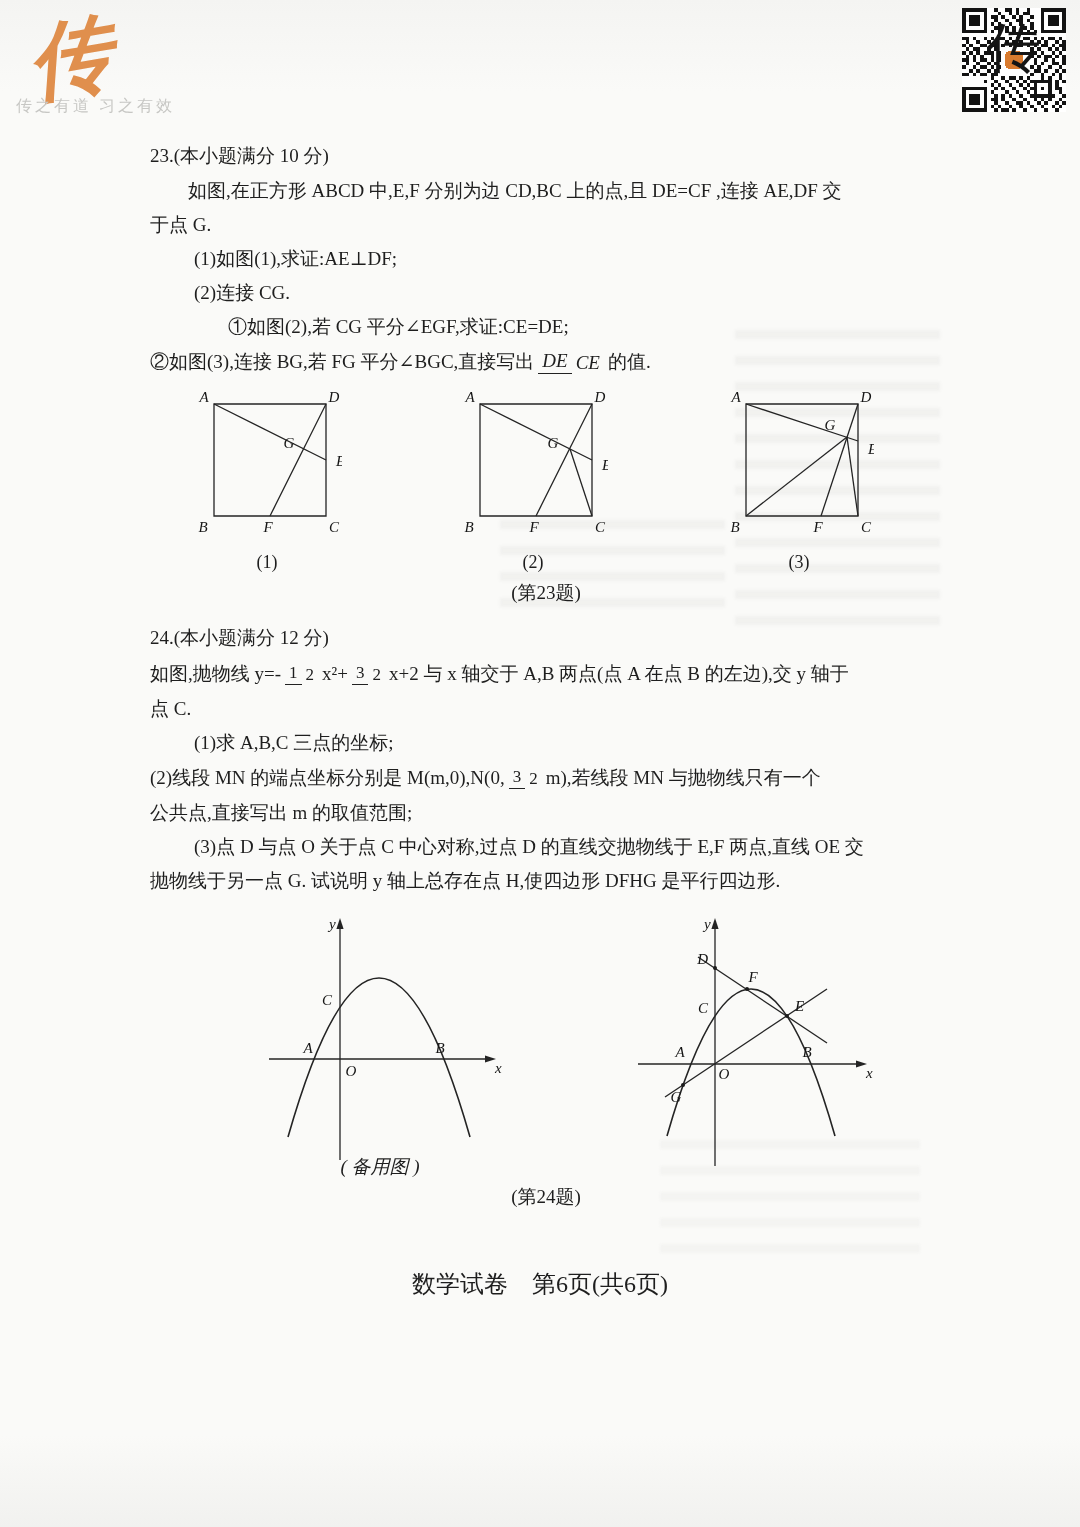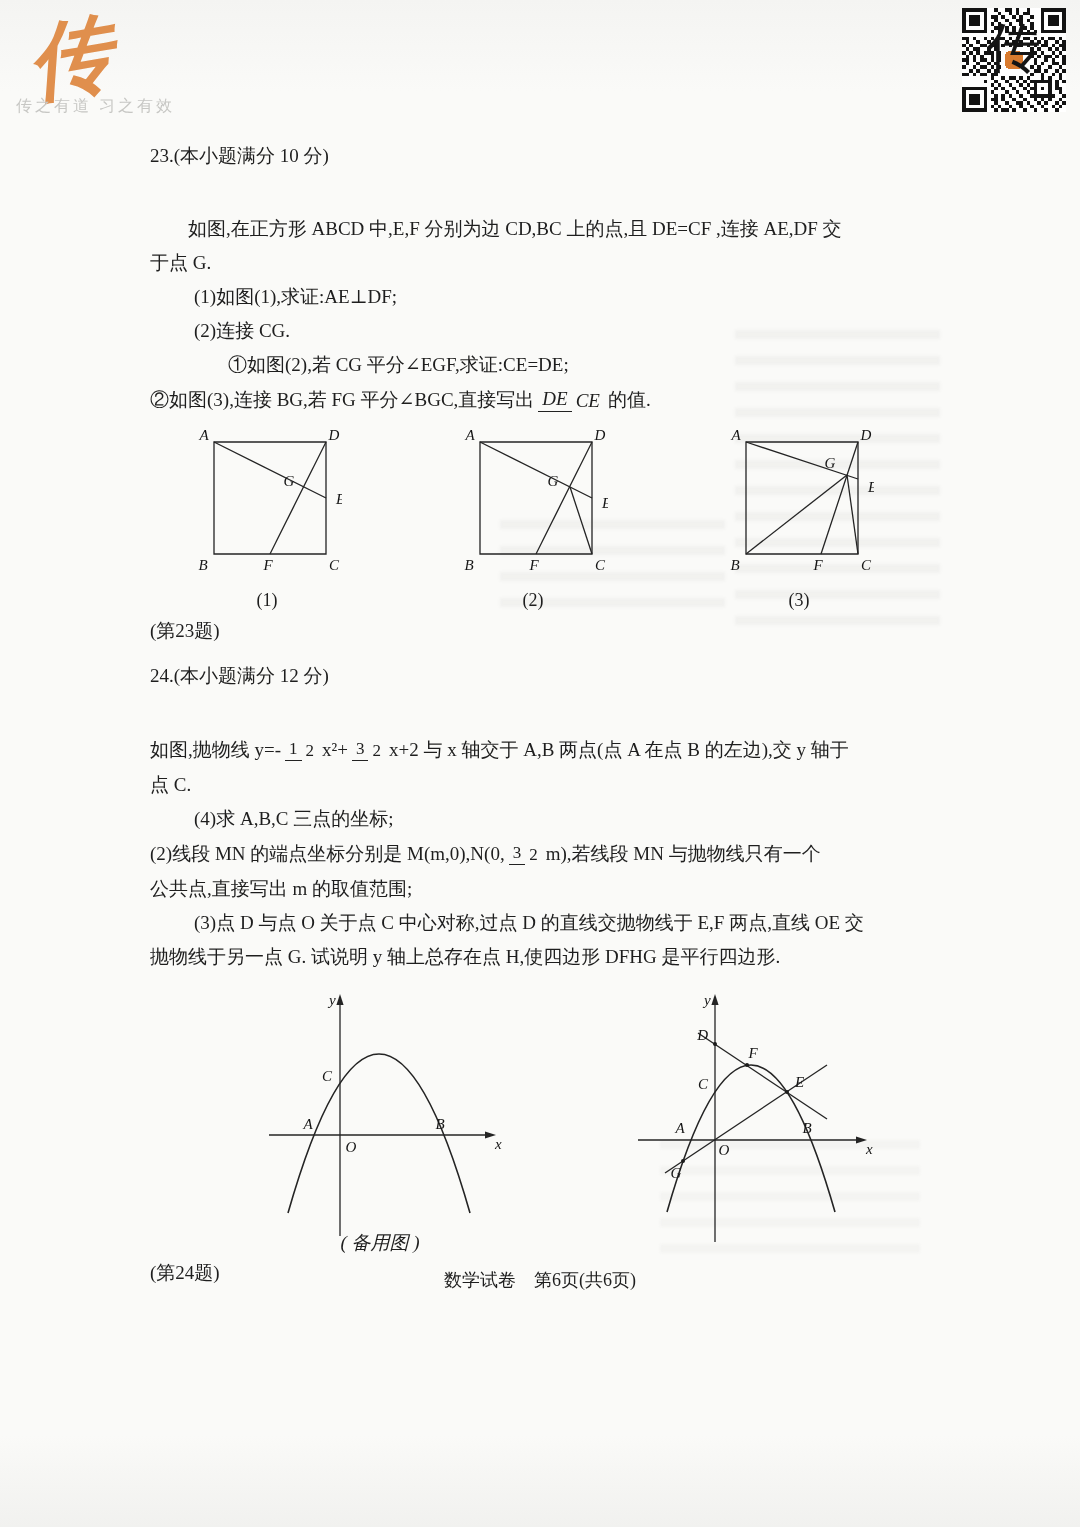--- a/index.html
+++ b/index.html
@@ -5,38 +5,38 @@
   html,body { margin:0; padding:0; background:#e9e9e7; }
   .page {
     position:relative; width:1080px; height:1527px; margin:0 auto;
     background:linear-gradient(180deg,#f4f4f2 0%,#fafaf8 6%,#fafaf8 94%,#f1f1ef 100%);
     font-family:"Liberation Serif","DejaVu Serif",serif;
     color:#1e1e1e; overflow:hidden;
   }
   .content { position:absolute; left:150px; top:138px; width:792px; z-index:2; }
   .t { font-size:19px; line-height:34px; }
   .q-header { line-height:36px; }
-  .ind2  { padding-left:38px;margin-top:38px; }
+  .ind2  { padding-left:38px; }
   .ind2a { padding-left:44px; }
   .ind3  { padding-left:78px; }
-  .center { }
+  .center { text-align:center; }
   .frac-line { display:flex; align-items:center; padding:6px 0; font-size:19px; line-height:24px; }
   .frac { display:inline-flex; flex-direction:row; align-items:center; margin:0 4px; font-size:17px; line-height:1.12; }
   .frac .num { padding:0 4px 1px; border-bottom:1.4px solid #222; }
   .frac .den { padding:1px 4px 0; }
   .frac.big { font-size:19px; font-style:italic; }
   .figrow { display:flex; gap:116px; margin:6px 60px 0 42px; }
   .figcol { text-align:center; }
   .figcap { font-size:18px; line-height:24px; }
   .q23cap { margin-top:2px; }
   .mt { margin-top:10px; }
   .graphrow { display:flex; margin-top:6px; margin-left:105px; gap:115px; align-items:flex-start; }
   .bf-caption { margin-top:-22px; font-size:19px;font-style:italic; }
   .q24cap { margin-top:-6px; }
-  .footer { position:absolute; left:0; right:0; top:1268px; text-align:center; font-size:18px; z-index:2; }
+  .footer { position:absolute; left:0; right:0; top:1268px; text-align:center; font-size:24px; z-index:2; }
   
   .wm-glyph {
     position:absolute; left:28px; top:2px; z-index:1;
     font-size:84px; font-style:italic; font-weight:bold;
     color:#dd8136; opacity:.88; transform:rotate(-10deg);
   }
   .wm-tagline {
     position:absolute; left:16px; top:96px; z-index:1;
     font-size:16px; letter-spacing:3px; color:#c7c7c4;
   }
@@ -159,21 +159,21 @@
         <span class="den">2</span>
       </span>
       <span>x²+</span>
       <span class="frac">
         <span class="num">3</span>
         <span class="den">2</span>
       </span>
       <span>x+2 与 x 轴交于 A,B 两点(点 A 在点 B 的左边),交 y 轴于</span>
     </div>
     <div class="t">点 C.</div>
-    <div class="t ind2a">(4)求 A,B,C 三点的坐标;</div>
+    <div class="t ind2a">(1)求 A,B,C 三点的坐标;</div>
     <div class="frac-line ind2a">
       <span>(2)线段 MN 的端点坐标分别是 M(m,0),N(0,</span>
       <span class="frac">
         <span class="num">3</span>
         <span class="den">2</span>
       </span>
       <span>m),若线段 MN 与抛物线只有一个</span>
     </div>
     <div class="t">公共点,直接写出 m 的取值范围;</div>
     <div class="t ind2a">(3)点 D 与点 O 关于点 C 中心对称,过点 D 的直线交抛物线于 E,F 两点,直线 OE 交</div>

